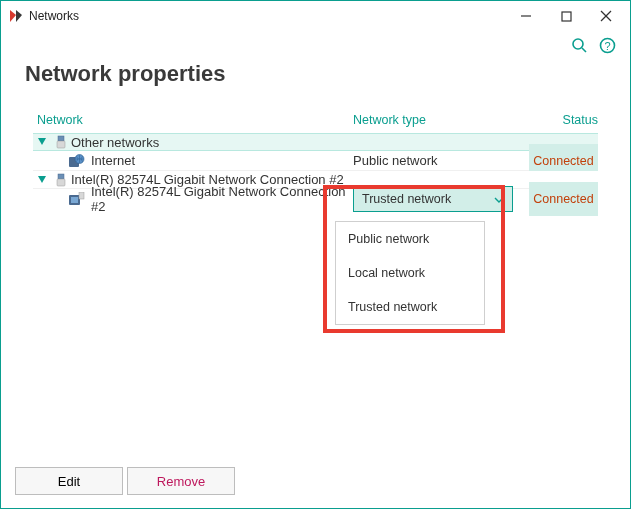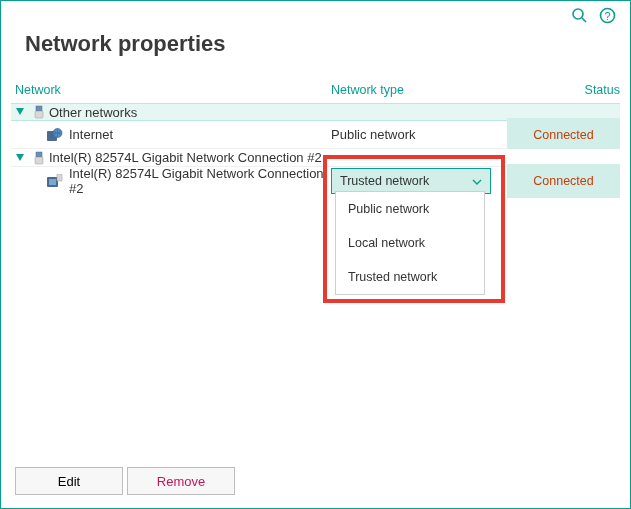--- a/index.html
+++ b/index.html
@@ -7,30 +7,30 @@
   .window { width: 631px; height: 509px; border: 1px solid #0a9e8f; background: #fff; display: flex; flex-direction: column; position: relative; }
   .titlebar { height: 30px; display: flex; align-items: center; padding: 0 4px 0 8px; }
   .app-icon { width: 14px; height: 14px; margin-right: 6px; }
   .titlebar-title { font-size: 12px; flex: 0 0 auto; color: #222; }
   .titlebar-spacer { flex: 1; }
   .win-btn { width: 40px; height: 28px; display: flex; align-items: center; justify-content: center; cursor: pointer; }
   .win-btn svg { stroke: #333; }
   .toolbar-row { height: 28px; display: flex; align-items: center; justify-content: flex-end; padding: 0 14px; gap: 10px; }
   .tool-icon { width: 18px; height: 18px; display: flex; align-items: center; justify-content: center; cursor: pointer; }
   .page-title { font-size: 22px; color: #3a3a3a; font-weight: 600; padding: 2px 0 18px 24px; }
-  .grid { flex: 1; display: flex; flex-direction: column; padding: 0 10px; position: relative; }
+  .grid { flex: 1; display: flex; flex-direction: column; padding: 0 32px; position: relative; }
   .header-row { display: flex; height: 28px; align-items: flex-end; padding-bottom: 6px; color: #0a9e8f; font-size: 12.5px; }
   .col-net { flex: 0 0 320px; padding-left: 4px; }
   .col-type { flex: 0 0 176px; }
   .col-status { flex: 1; text-align: right; padding-left: 24px; }
   .group-row { display: flex; align-items: center; height: 18px; background: #e6f7f3; border-top: 1px solid #b8e8df; border-bottom: 1px solid #b8e8df; }
   .caret-cell { width: 18px; display: flex; align-items: center; justify-content: center; }
   .node-icon { width: 20px; display: flex; align-items: center; justify-content: center; }
   .group-label { font-size: 13px; color: #333; }
-  .item-row { display: flex; align-items: center; height: 28px; border-bottom: 1px solid #f0f0f0; }
+  .item-row { display: flex; align-items: center; height: 20px; border-bottom: 1px solid #f0f0f0; }
   .item-net { flex: 0 0 320px; display: flex; align-items: center; padding-left: 36px; gap: 6px; }
   .item-type { flex: 0 0 176px; display: flex; align-items: center; }
   .item-status { flex: 1; display: flex; align-items: center; }
   .status-badge { background: #d2eee8; text-align: center; padding: 10px 0; width: 100%; font-size: 12.5px; color: #c2410c; }
   .group-row .caret svg polygon { fill: #0a9e8f; }
   .net-select { width: 160px; height: 26px; border: 1px solid #0a9e8f; background: #d2eee8; display: flex; align-items: center; padding: 0 8px; cursor: pointer; justify-content: space-between; font-size: 12.5px; }
   .net-select .chev svg { stroke: #0a9e8f; }
   .red-box { position: absolute; border: 4px solid #e93a2f; left: 322px; top: 80px; width: 182px; height: 148px; pointer-events: none; }
   .dropdown { position: absolute; left: 334px; top: 116px; width: 150px; background: #fff; border: 1px solid #cfcfcf; z-index: 5; }
   .dropdown-item { padding: 10px 12px; font-size: 12.5px; cursor: pointer; }
@@ -38,20 +38,46 @@
   .footer-btn { width: 108px; height: 28px; border: 1px solid #bdbdbd; background: #f7f7f7; font-size: 13px; cursor: pointer; }
   .footer-btn.disabled { color: #be185d; cursor: default; }
   .adapter-icon svg, .globe-icon svg, .usb-icon svg { display: block; }
   .item-row.selectable { border-bottom: none; }
 </style>
 </head>
 <body>
 
 <div class="window">
 
+  <div class="titlebar">
+    <span class="app-icon">
+      <svg width="14" height="14" viewBox="0 0 14 14">
+        <polygon points="1,1 7,6 1,13" fill="#d73a2f"></polygon>
+        <polygon points="7,1 13,6 7,13" fill="#3a3a3a"></polygon>
+      </svg>
+    </span>
+    <span class="titlebar-title">Networks</span>
+    <span class="titlebar-spacer"></span>
+    <div class="win-btn">
+      <svg width="12" height="12">
+          <line x1="1" y1="6" x2="11" y2="6" stroke-width="1.2"></line>
+        </svg>
+    </div>
+    <div class="win-btn">
+      <svg width="11" height="11">
+          <rect x="1" y="1" width="9" height="9" fill="none" stroke-width="1.2"></rect>
+        </svg>
+    </div>
+    <div class="win-btn">
+      <svg width="12" height="12">
+          <line x1="1" y1="1" x2="11" y2="11" stroke-width="1.3"></line>
+          <line x1="11" y1="1" x2="1" y2="11" stroke-width="1.3"></line>
+        </svg>
+    </div>
+  </div>
 
   <div class="toolbar-row">
     <div class="tool-icon">
       <svg width="17" height="17" viewBox="0 0 17 17">
           <circle cx="7" cy="7" r="5" fill="none" stroke="#0a9e8f" stroke-width="1.6"></circle>
           <line x1="11" y1="11" x2="15" y2="15" stroke="#0a9e8f" stroke-width="1.6"></line>
         </svg>
     </div>
     <div class="tool-icon">
       <svg width="17" height="17" viewBox="0 0 17 17">

